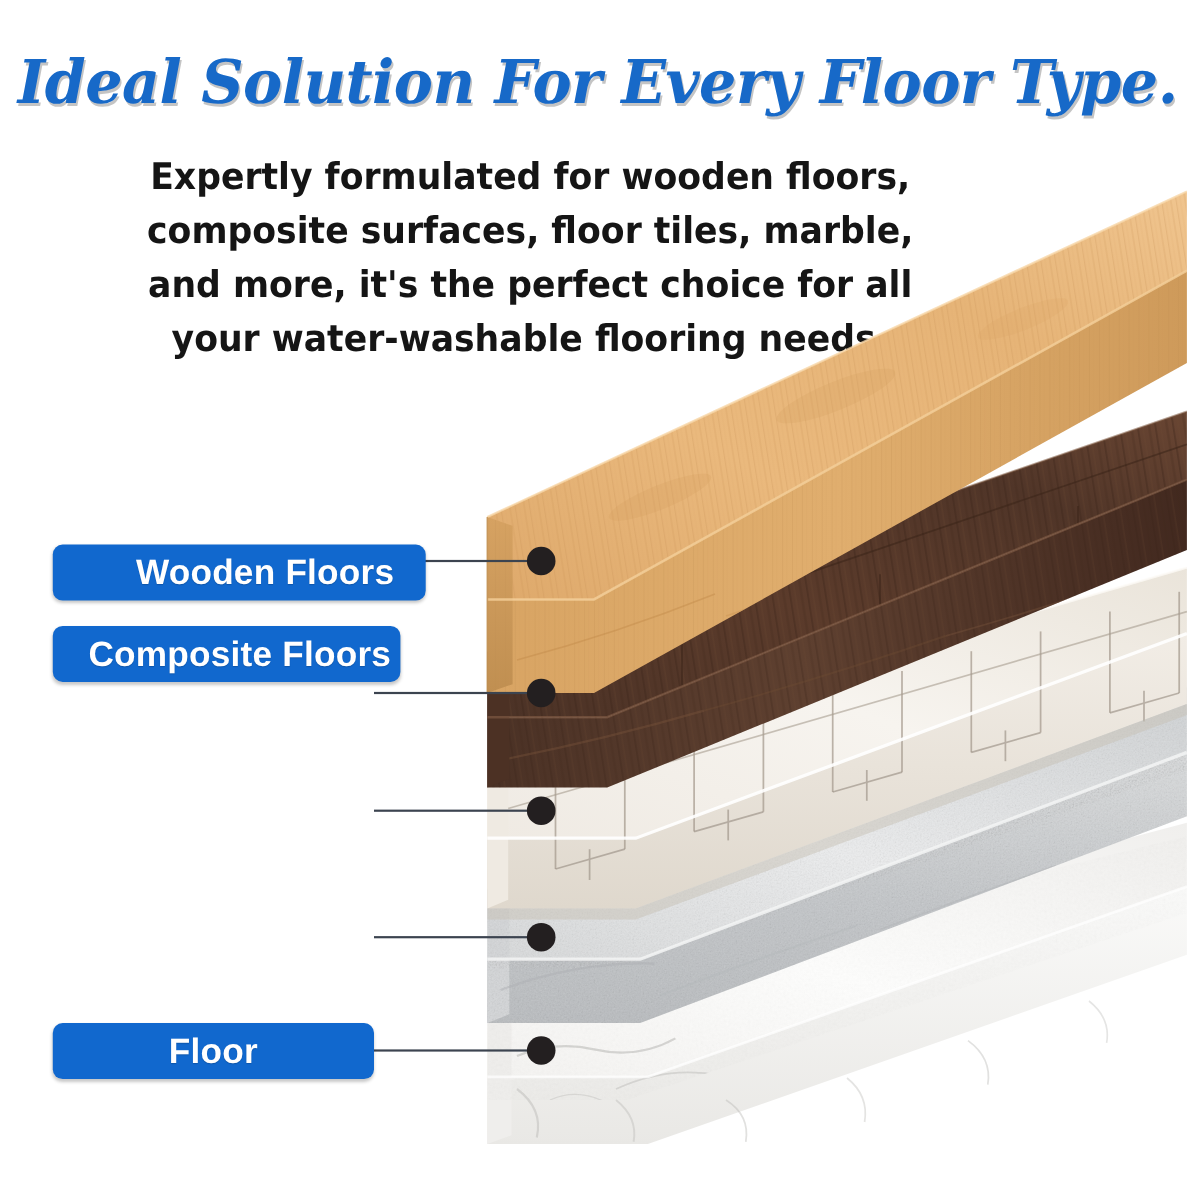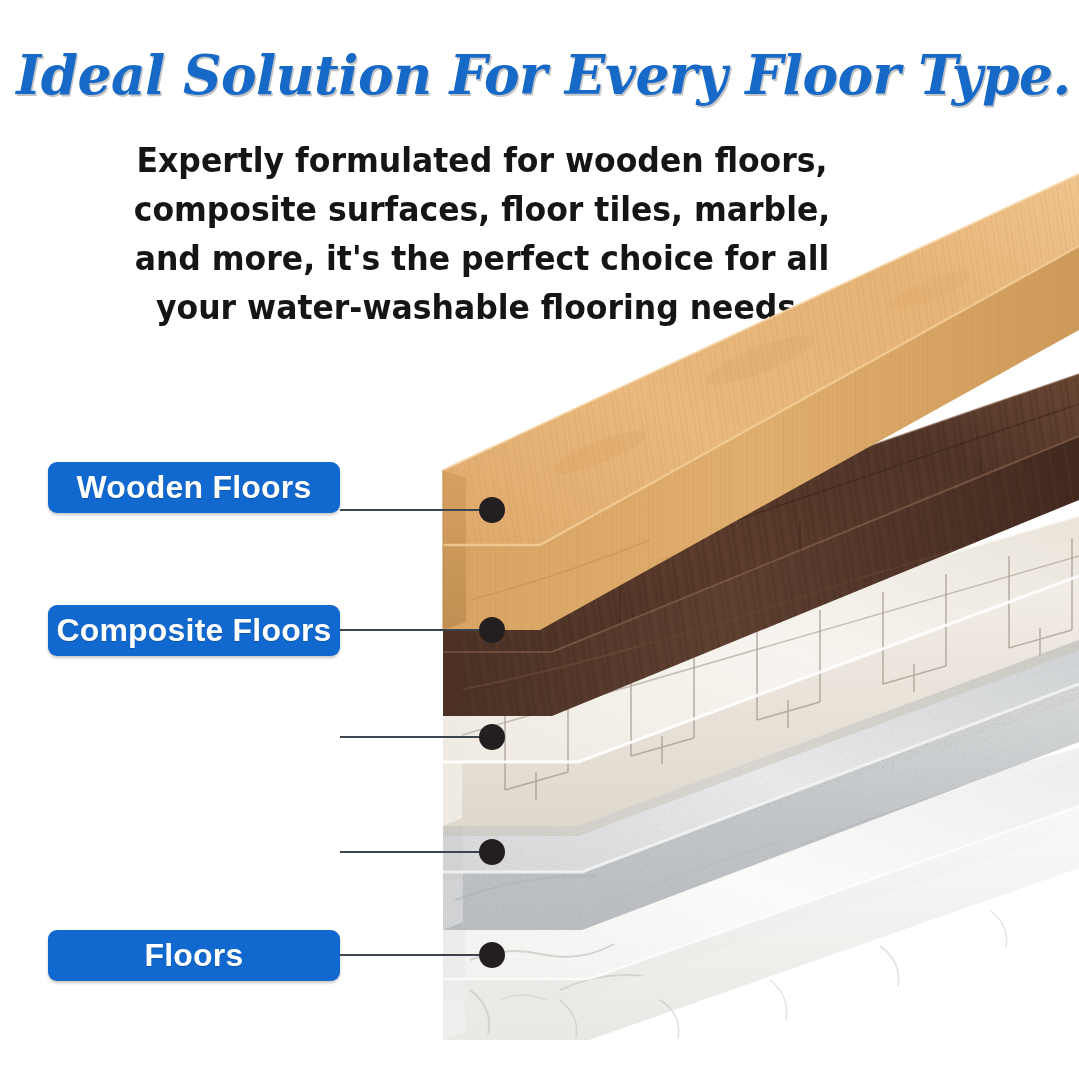--- a/index.html
+++ b/index.html
@@ -92,22 +92,22 @@
   }
   .badge-label {
     color: #ffffff;
     font-family: "Liberation Sans", sans-serif;
     font-weight: bold;
     font-size: 32px;
     letter-spacing: 0.2px;
     white-space: nowrap;
     text-shadow: 0 1px 1px rgba(0,0,0,0.18);
   }
-  .badge.b0 { top: 462px; }
-  .badge.b1 { top: 605px; }
+  .badge.b0 { top: 495px; padding-left: 47px; }
+  .badge.b1 { top: 569px; padding-left: 24px; }
   .badge.b2 { top: 712px; }
   .badge.b3 { top: 827px; }
   .badge.b4 { top: 930px; }
 </style>
 </head>
 <body>
 
 <div id="poster">
 
   <div class="headline">Ideal Solution For Every Floor Type.</div>
@@ -425,16 +425,16 @@
     <span class="badge-label">Wooden Floors</span>
   </div>
 
   <div class="badge b1">
     <span class="badge-label">Composite Floors</span>
   </div>
 
 
 
   <div class="badge b4">
-    <span class="badge-label">Floors</span>
+    <span class="badge-label">Floor</span>
   </div>
 
 </div>
 
 </body></html>

